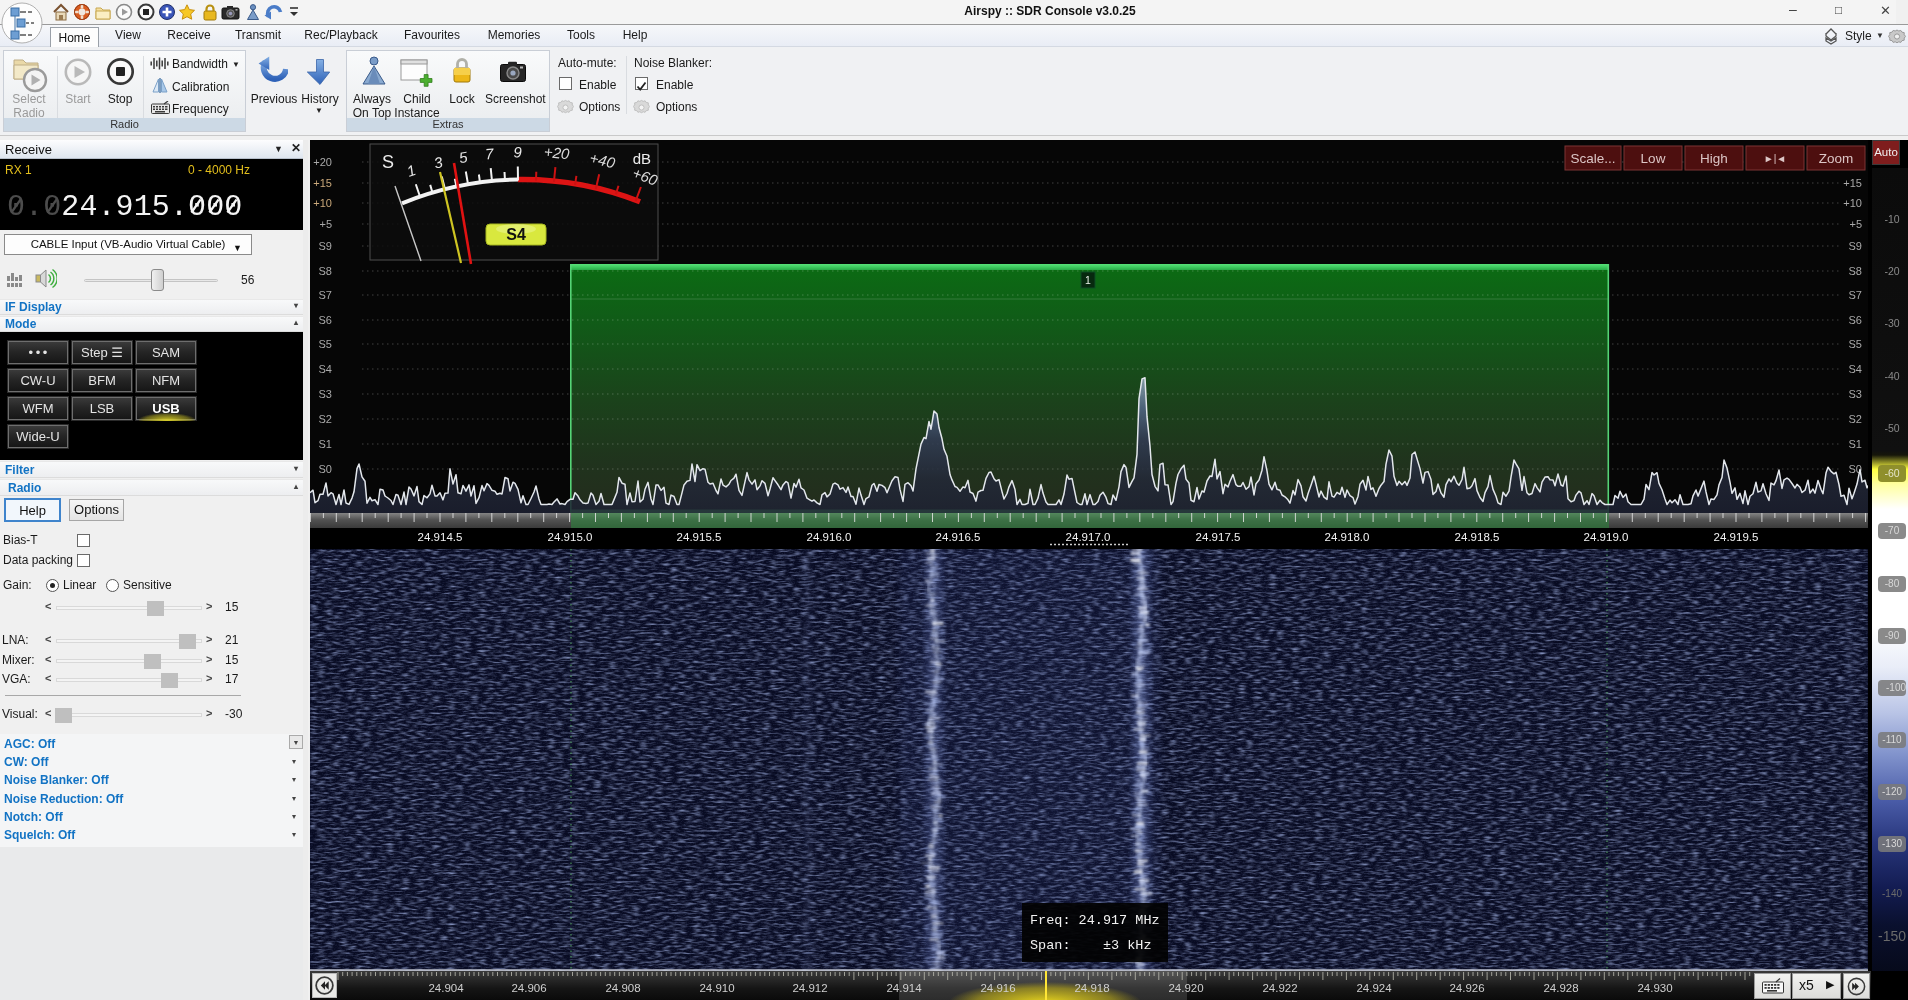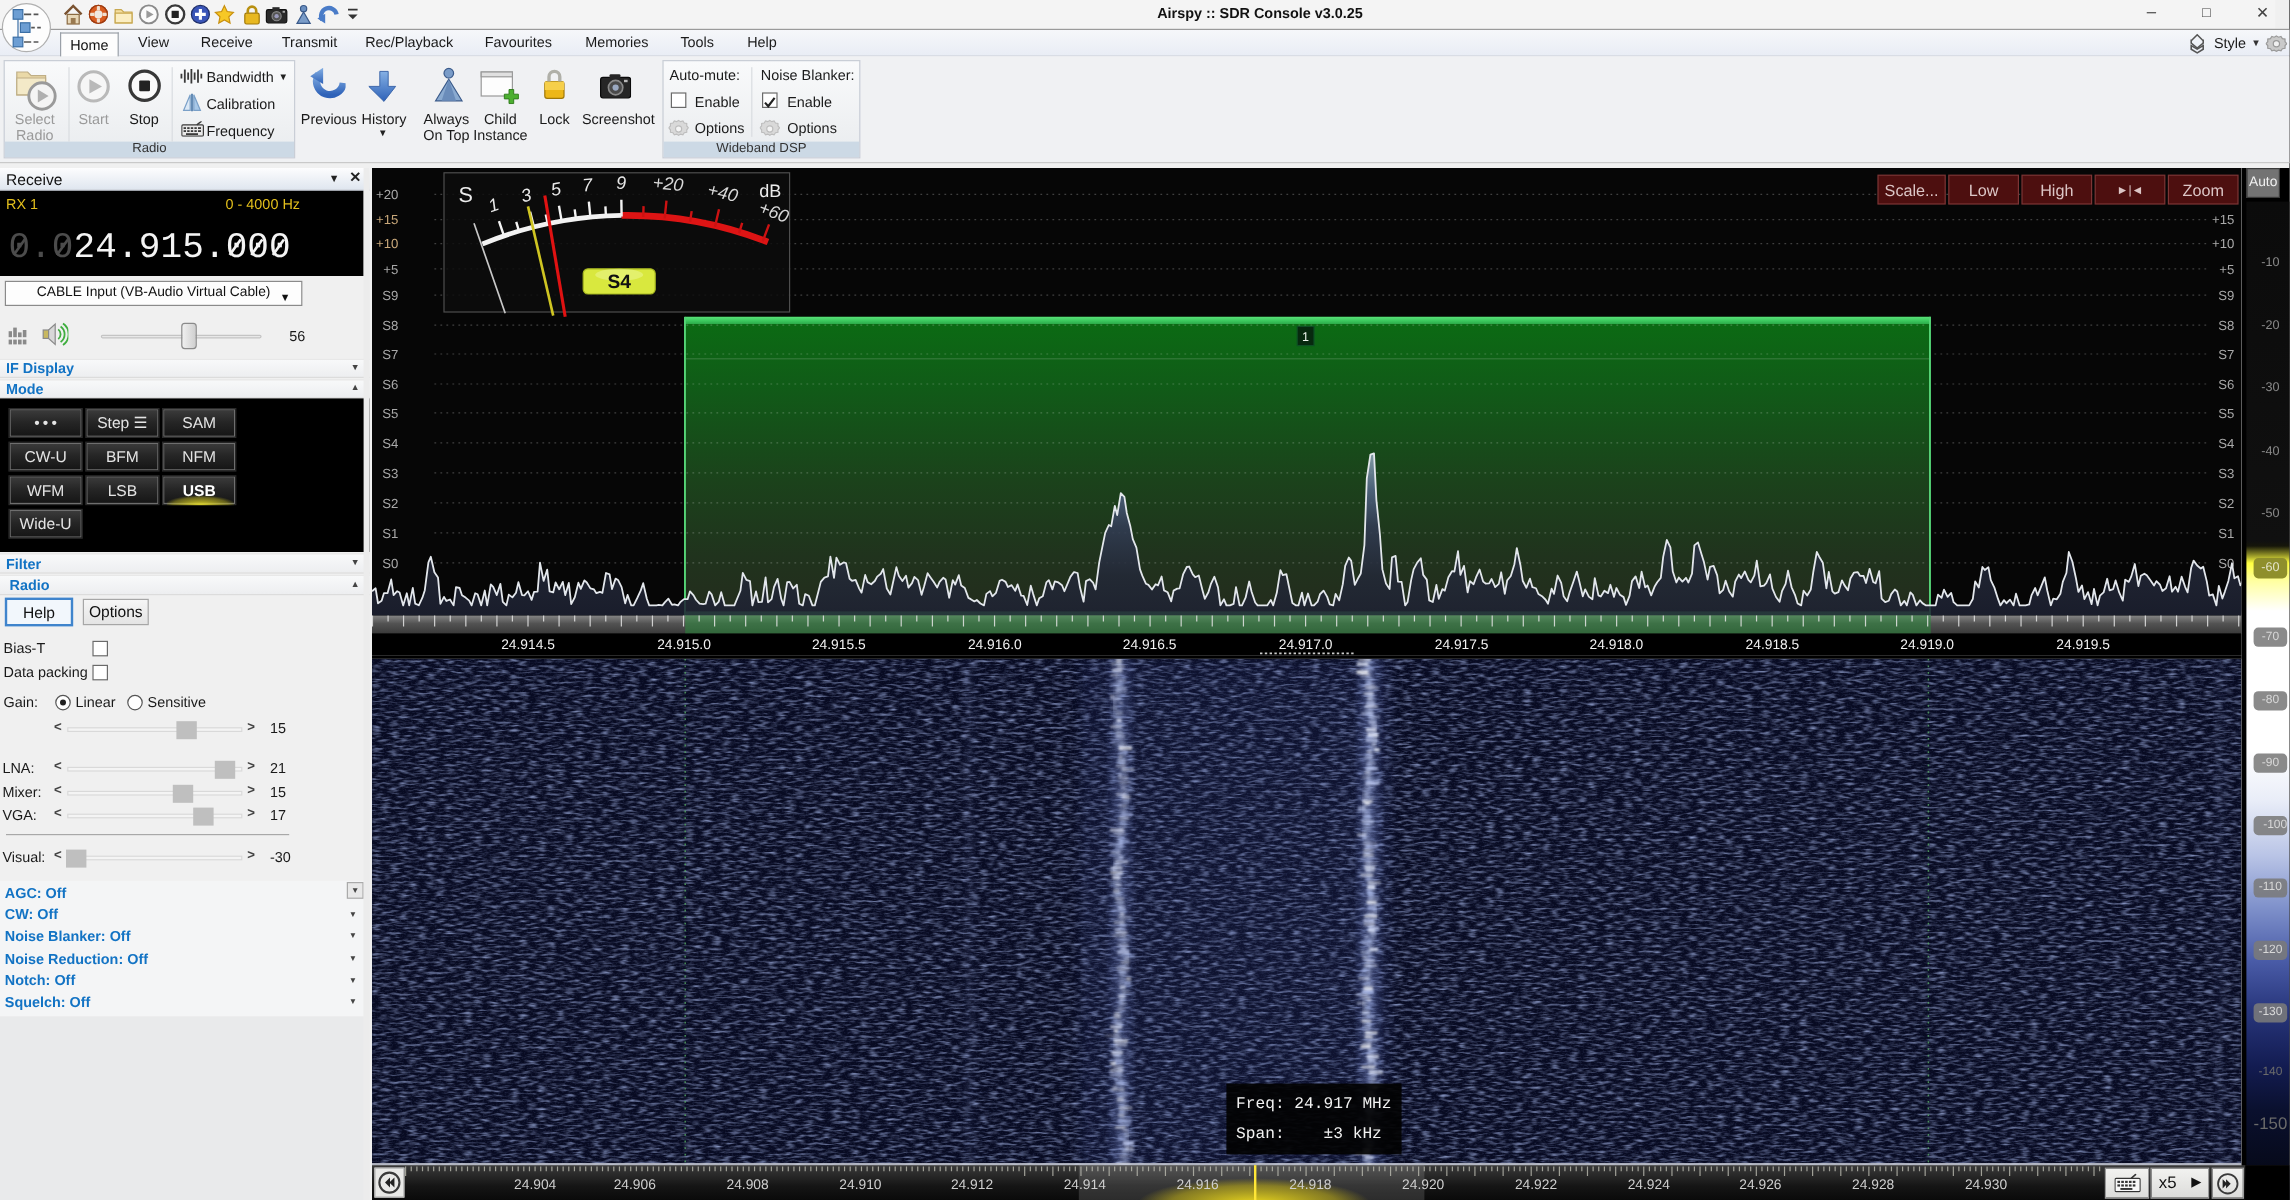--- a/index.html
+++ b/index.html
@@ -139,22 +139,22 @@
     <svg class="a" style="left:1888px;top:28px" width="18" height="17" viewBox="0 0 18 17">
       <g fill="#c9c9c9" stroke="#9a9a9a">
         <path d="M9 2 l1.8 1 2 -0.6 1.2 1.8 2.2 0.4 0 2.2 1.5 1.6 -1.5 1.6 0 2.2 -2.2 0.4 -1.2 1.8 -2 -0.6 -1.8 1 -1.8 -1 -2 0.6 -1.2 -1.8 -2.2 -0.4 0 -2.2 -1.5 -1.6 1.5 -1.6 0 -2.2 2.2 -0.4 1.2 -1.8 2 0.6 z"></path>
         <circle cx="9" cy="8.5" r="2.6" fill="#f0f0f0"></circle>
       </g>
     </svg>
     <div id="ribbon" class="a"></div>
     <div class="a rgroup" style="left:3px;top:50px;width:243px">
       <div class="a rglabel">Radio</div>
     </div>
-    <div class="a rgroup" style="left:552px;top:50px;width:165px">
-      <div class="a rglabel">Wideband DSP</div>
+    <div class="a rgroup" style="left:346px;top:50px;width:204px">
+      <div class="a rglabel">Extras</div>
     </div>
     <svg class="a" style="left:10px;top:54px" width="40" height="42" viewBox="0 0 40 42">
       <path d="M4 6 h9 l3 3 h12 v16 h-24 z" fill="#ead9a8" stroke="#bfae86"></path>
       <path d="M4 11 h24 v14 h-24 z" fill="#f3e9c8" stroke="#bfae86"></path>
       <circle cx="25" cy="26" r="11" fill="#f4f4f4" stroke="#9a9a9a" stroke-width="2.4"></circle>
       <path d="M21.5 20.5 L30.5 26 L21.5 31.5 z" fill="#b0b0b0"></path>
     </svg>
     <div class="a rlblg" style="left:4px;top:92px;width:50px;text-align:center">Select<br>Radio</div>
     <div class="a vsep" style="left:57px;top:56px;height:62px"></div>
     <svg class="a" style="left:64px;top:58px" width="28" height="28" viewBox="0 0 28 28">
@@ -832,21 +832,21 @@
       <rect x="491.0" y="3" width="14" height="422" fill="url(#streakg)" opacity="0.12"></rect>
       <polyline points="499.2,3 498.9,10 501.1,17 498.7,24 500.3,31 499.2,38 497.4,45 498.4,52 495.8,59 496.7,66 494.6,73 494.2,80 495.3,87 496.8,94 494.2,101 495.0,108 497.2,115 499.1,122 498.4,129 498.4,136 501.4,143 498.2,150 501.8,157 499.7,164 499.0,171 498.5,178 498.8,185 500.1,192 496.9,199 497.7,206 497.2,213 495.6,220 495.9,227 493.8,234 493.8,241 494.6,248 497.0,255 496.6,262 496.9,269 498.7,276 498.9,283 498.9,290 501.4,297 501.2,304 499.5,311 500.6,318 500.0,325 500.8,332 499.5,339 497.0,346 499.0,353 494.9,360 495.6,367 496.6,374 494.1,381 495.6,388 494.1,395 497.2,402 498.2,409 498.2,416 500.1,423" fill="none" stroke="#d4e0ff" stroke-width="2.6" opacity="0.07" filter="url(#blur2)" stroke-dasharray="14 5"></polyline>
       <rect x="1533.0" y="3" width="14" height="422" fill="url(#streakg)" opacity="0.1"></rect>
       <polyline points="1541.3,3 1543.9,10 1540.1,17 1541.7,24 1538.5,31 1538.4,38 1540.7,45 1537.0,52 1538.3,59 1537.4,66 1537.4,73 1537.8,80 1537.0,87 1540.2,94 1537.9,101 1539.3,108 1539.1,115 1540.7,122 1541.8,129 1544.0,136 1542.0,143 1540.8,150 1541.0,157 1543.3,164 1538.9,171 1540.4,178 1538.7,185 1539.2,192 1537.3,199 1538.4,206 1537.5,213 1538.2,220 1539.5,227 1538.8,234 1537.7,241 1538.1,248 1542.4,255 1541.2,262 1540.6,269 1544.1,276 1542.8,283 1543.4,290 1543.7,297 1540.9,304 1540.6,311 1541.9,318 1538.2,325 1540.0,332 1536.7,339 1538.6,346 1538.4,353 1539.3,360 1539.1,367 1538.1,374 1537.4,381 1538.0,388 1540.2,395 1540.9,402 1539.8,409 1543.7,416 1542.4,423" fill="none" stroke="#d4e0ff" stroke-width="2.6" opacity="0.06" filter="url(#blur2)" stroke-dasharray="14 5"></polyline>
       <line x1="261" y1="3" x2="261" y2="425" stroke="#55a763" stroke-width="1.2" stroke-dasharray="1.5 4" opacity="0.85"></line>
       <line x1="1297" y1="3" x2="1297" y2="425" stroke="#55a763" stroke-width="1.2" stroke-dasharray="1.5 4" opacity="0.85"></line>
       <rect x="0" y="423.2" width="1558" height="1.8" fill="#cdd0da" opacity="0.85"></rect>
     </svg>
 <div class="a" style="left:310px;top:546px;width:1558px;height:3px;background:#000"></div>
 <div id="rightbar" class="a">
-      <div class="a" style="left:4px;top:0px;width:28px;height:25px;background:#737373;border:1px solid #3a3a3a;color:#f0f0f0;font-size:11.5px;text-align:center;line-height:23px">Auto</div>
+      <div class="a" style="left:4px;top:0px;width:28px;height:25px;background:#7f1d1d;border:1px solid #3a3a3a;color:#f0f0f0;font-size:11.5px;text-align:center;line-height:23px">Auto</div>
       <div class="a" style="left:4px;top:28px;width:36px;height:832px;background:linear-gradient(#0b0b0b 0%,#101010 34%,#16160a 34.5%,#ffff40 36.2%,#ffffa0 38%,#ffffff 41%,#ffffff 55%,#e9edf8 60%,#b9c4e6 65.5%,#8193cc 70.5%,#4a5ca8 76%,#28367c 81%,#131c52 86.5%,#0a102e 91%,#04060f 100%)"></div>
       <div class="a" style="left:12px;top:73px;width:24px;text-align:center;font-size:10.5px;color:#8a8a8a">-10</div>
       <div class="a" style="left:12px;top:125px;width:24px;text-align:center;font-size:10.5px;color:#8a8a8a">-20</div>
       <div class="a" style="left:12px;top:177px;width:24px;text-align:center;font-size:10.5px;color:#8a8a8a">-30</div>
       <div class="a" style="left:12px;top:230px;width:24px;text-align:center;font-size:10.5px;color:#8a8a8a">-40</div>
       <div class="a" style="left:12px;top:282px;width:24px;text-align:center;font-size:10.5px;color:#8a8a8a">-50</div>
       <div class="a" style="left:10px;top:325px;width:28px;height:17px;background:#8f8f2c;border-radius:4px;font-size:10.5px;color:#e4e4c8;text-align:center;line-height:17px">-60</div>
       <div class="a" style="left:10px;top:383px;width:28px;height:16px;background:rgba(122,122,122,0.88);border-radius:4px;font-size:10px;color:#d8d8d8;text-align:center;line-height:16px">-70</div>
       <div class="a" style="left:10px;top:436px;width:28px;height:16px;background:rgba(122,122,122,0.88);border-radius:4px;font-size:10px;color:#d8d8d8;text-align:center;line-height:16px">-80</div>
       <div class="a" style="left:10px;top:488px;width:28px;height:16px;background:rgba(122,122,122,0.88);border-radius:4px;font-size:10px;color:#d8d8d8;text-align:center;line-height:16px">-90</div>

